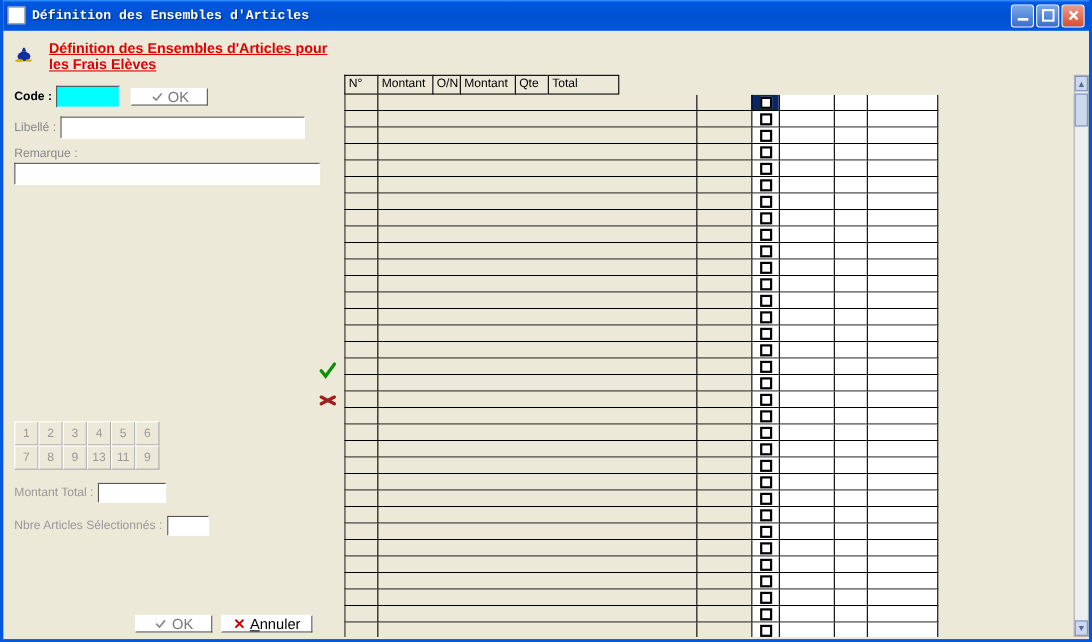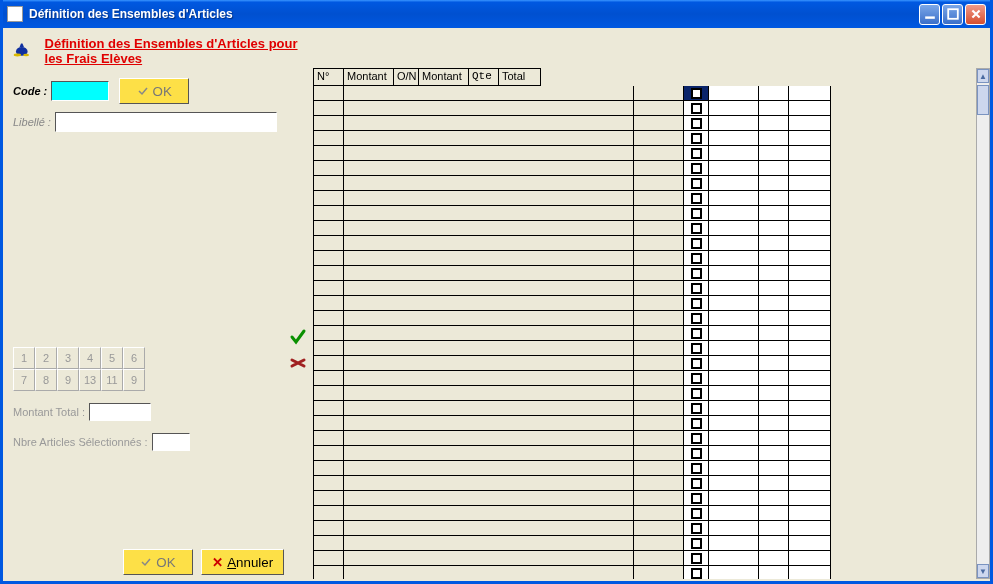--- a/index.html
+++ b/index.html
@@ -30,20 +30,21 @@
     background: #fff;
     margin-right: 6px;
     display: inline-block;
     border: 1px solid #999;
   }
   .titlebar .title-text {
     flex: 1;
     font-size: 12px;
     font-weight: bold;
     text-shadow: 1px 1px 1px #003080;
+    font-family: Liberation Mono, monospace;
   }
   .titlebar .win-controls { display: flex; gap: 2px; }
   .win-btn {
     width: 21px; height: 21px;
     background: linear-gradient(to bottom, #7ba7e8, #3b6fc9);
     border: 1px solid #fff;
     border-radius: 3px;
     display: flex; align-items: center; justify-content: center;
     cursor: pointer;
   }
@@ -76,21 +77,21 @@
     color: #e00000;
     font-weight: bold;
     font-size: 13px;
     text-decoration: underline;
   }
   .form-row {
     display: flex;
     align-items: center;
     margin-bottom: 8px;
   }
-  .form-label { color: #888; margin-right: 4px; font-style: italic; }
+  .form-label { color: #888; margin-right: 4px; }
   .form-label.strong { font-weight: bold; color: #000; }
   .code-input {
     width: 58px; height: 20px;
     background: #00ffff;
     border: 1px solid #7a7a7a;
     border-top-color: #555; border-left-color: #555;
     border-bottom-color: #fff; border-right-color: #fff;
     margin-right: 10px;
     padding: 1px 3px;
   }
@@ -106,22 +107,22 @@
   .remarque-box {
     width: 278px; height: 20px;
     background: #fff;
     border: 1px solid #7a7a7a;
     border-top-color: #555; border-left-color: #555;
     border-bottom-color: #fff; border-right-color: #fff;
     padding: 1px 3px;
     margin-top: 2px;
   }
   .btn {
-    height: 26px;
-    background: #fde047;
+    height: 16px;
+    background: #ffffff;
     border: 1px solid #888;
     border-top-color: #fff; border-left-color: #fff;
     border-right-color: #555; border-bottom-color: #555;
     padding: 0 10px;
     display: inline-flex; align-items: center; gap: 4px;
     cursor: pointer;
     color: #777;
   }
   .btn.wide { width: 70px; justify-content: center; }
   .btn svg { width: 12px; height: 12px; }
@@ -190,22 +191,22 @@
     font-size: 11px;
     overflow: hidden;
     white-space: nowrap;
   }
   .gh:last-child { border-right: 1px solid #000; }
   .col-n { width: 30px; }
   .col-article { width: 290px; }
   .col-montant { width: 50px; }
   .col-on { width: 25px; text-align: center; }
   .col-montant2 { width: 50px; }
-  .col-qte { width: 30px; font-family: Liberation Mono, monospace; }
-  .col-total { width: 43px; }
+  .col-qte { width: 30px; }
+  .col-total { width: 65px; }
 
   .grid-body {
     position: absolute;
     left: 0; top: 58px; right: 14px; bottom: 2px;
     overflow: hidden;
   }
   .grid-row {
     display: flex;
     height: 15px;
   }
@@ -301,20 +302,24 @@
             </svg>
           <span>OK</span>
         </button>
       </div>
 
       <div class="form-row">
         <span class="form-label">Libellé :</span>
         <input class="text-input libelle-input" value="" style="">
       </div>
 
+      <div>
+        <span class="form-label">Remarque :</span>
+        <div><input class="remarque-box" value="" style=""></div>
+      </div>
 
       <div class="side-actions">
         <span>
           <svg width="18" height="18" viewBox="0 0 18 18">
               <path d="M3 9 L7 14 L15 3" fill="none" stroke="#0a9000" stroke-width="3" stroke-linecap="round"></path>
             </svg>
         </span>
         <span>
           <svg width="18" height="18" viewBox="0 0 18 18">
               <path d="M3 6 L15 12 M3 12 L15 6" stroke="#a02020" stroke-width="3" stroke-linecap="round"></path>

